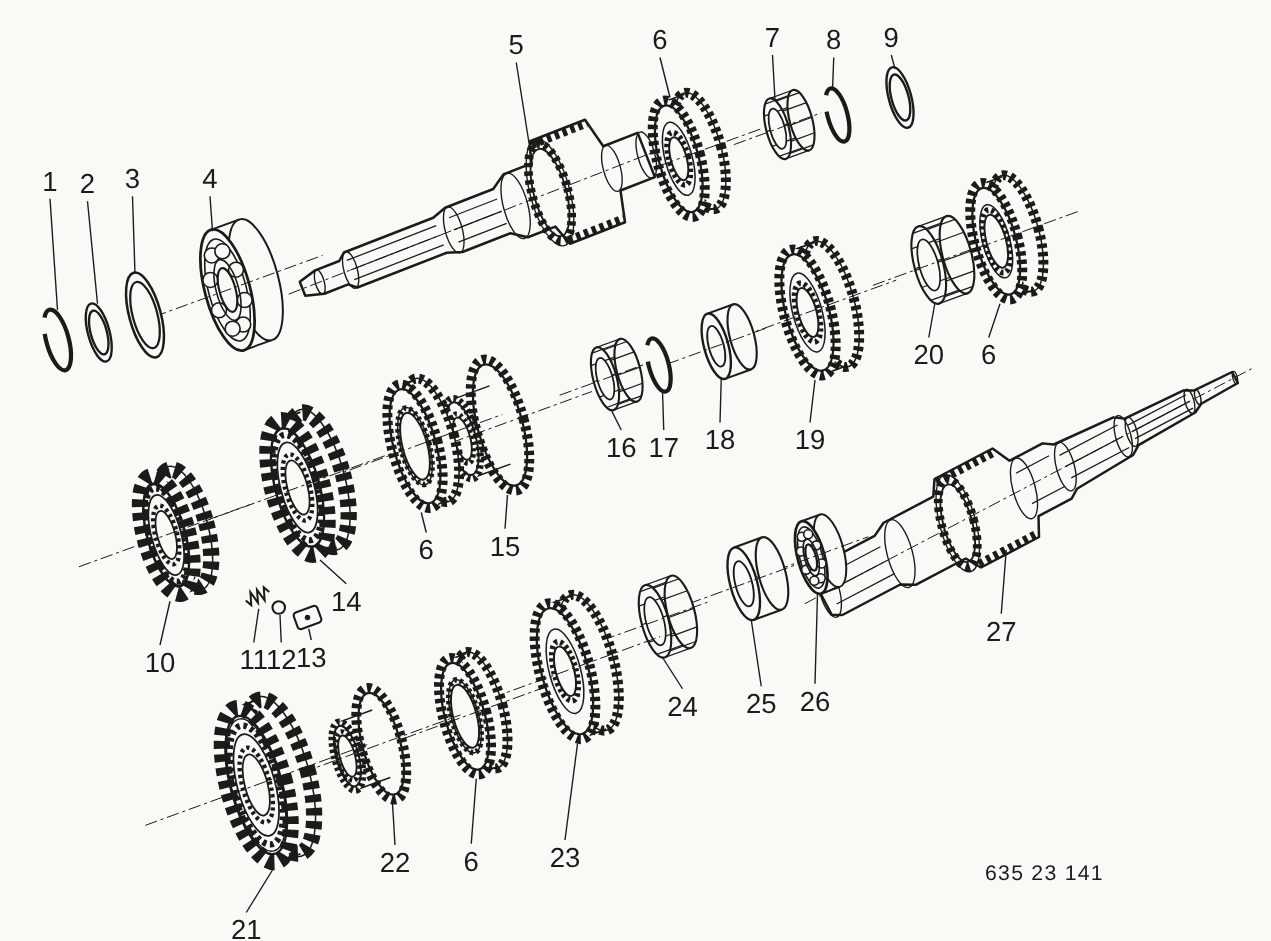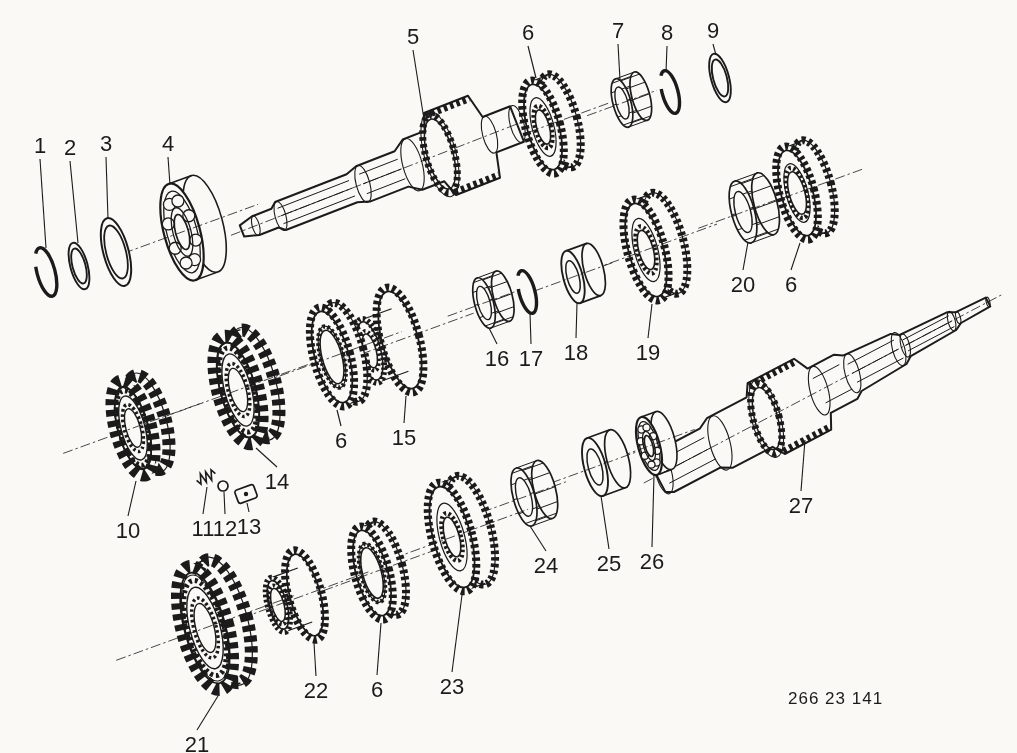--- a/index.html
+++ b/index.html
@@ -502,14 +502,14 @@
       </g>
       <g>
         <line x1="377.0" y1="675.0" x2="381.0" y2="623.0" stroke="#1b1b1b" stroke-width="1.1"></line>
         <text x="377" y="689" text-anchor="middle" dominant-baseline="central">6</text>
       </g>
       <g>
         <line x1="452.0" y1="672.0" x2="462.0" y2="595.0" stroke="#1b1b1b" stroke-width="1.1"></line>
         <text x="452" y="686" text-anchor="middle" dominant-baseline="central">23</text>
       </g>
     </svg>
-  <div class="refcode">266 23 141</div>
+  <div class="refcode">635 23 141</div>
 </div>
 
 </body></html>

